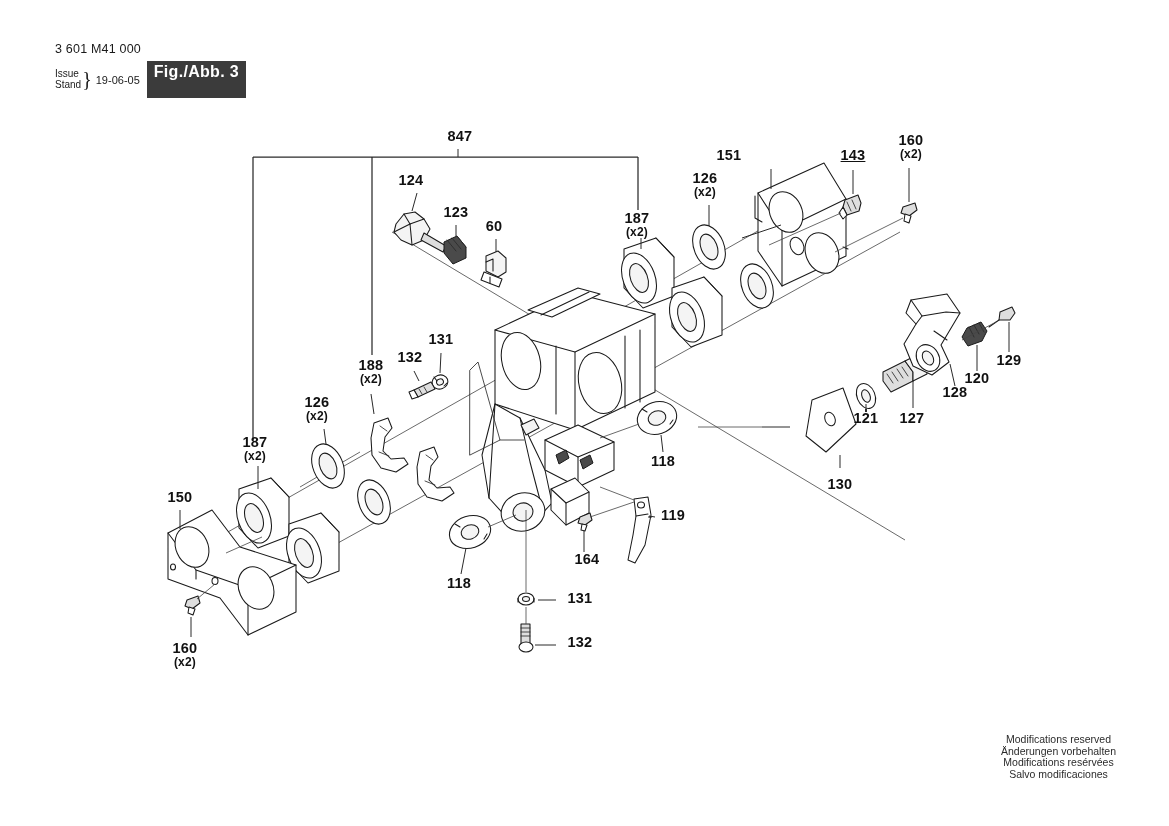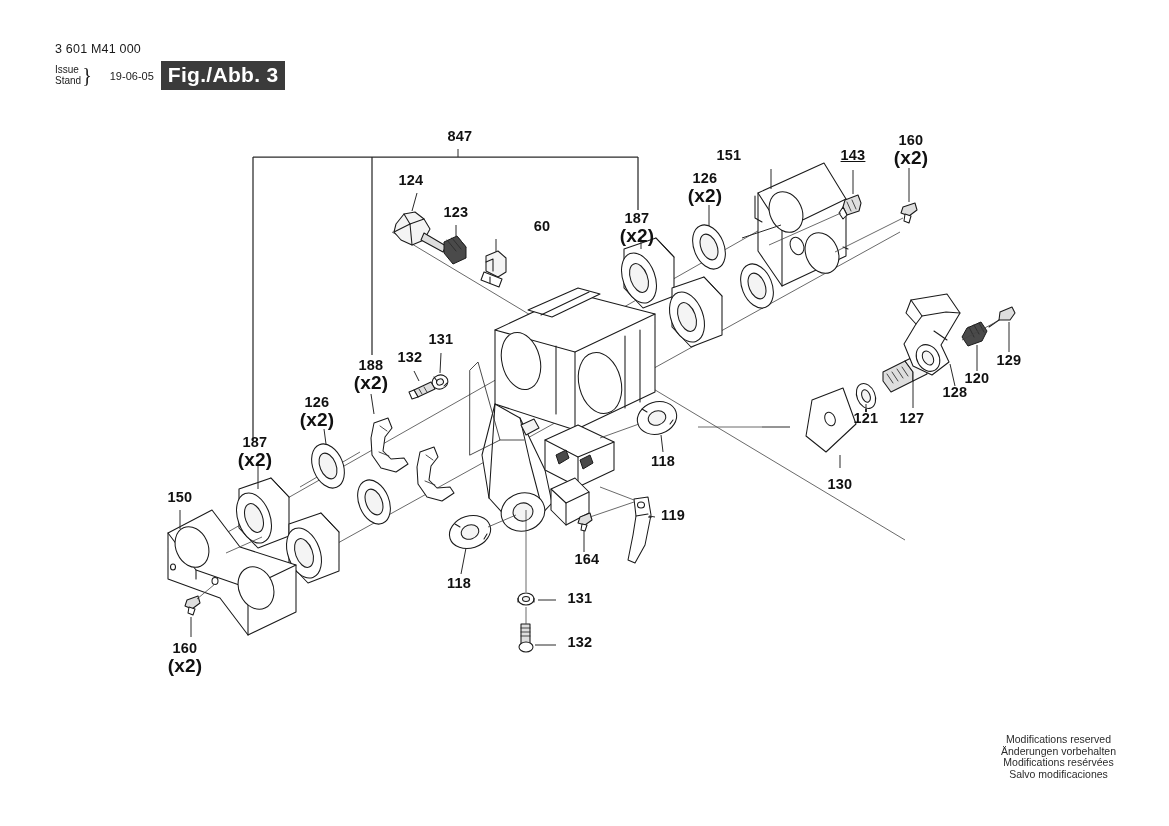--- a/index.html
+++ b/index.html
@@ -11,38 +11,38 @@
   }
   #page{position:absolute;left:0;top:0;width:1169px;height:650px;}
 
   
   #header{position:absolute;left:55px;top:42px;}
   #partno{font-size:12.5px;letter-spacing:.2px;color:#1a1a1a;white-space:nowrap;}
   #issuerow{display:flex;align-items:center;margin-top:5px;}
   #issuestand{font-size:10px;line-height:10.5px;color:#1a1a1a;}
   #brace{font-size:20px;line-height:11px;margin:0 2px 0 1px;color:#1a1a1a;
          font-family:"Liberation Serif","DejaVu Serif",serif;}
-  #issuedate{font-size:11px;margin-left:16px;color:#1a1a1a;white-space:nowrap;}
+  #issuedate{font-size:11px;margin-left:2px;color:#1a1a1a;white-space:nowrap;}
   #figbox{
     margin-left:7px;background:#3b3b3b;color:#ffffff;
-    font-size:21px;font-weight:bold;letter-spacing:.3px;
-    padding:2px 7px 3px 7px;white-space:nowrap;
+    font-size:16px;font-weight:bold;letter-spacing:.3px;
+    padding:2px 7px 17px 7px;white-space:nowrap;
   }
 
   
   #footer{position:absolute;left:1001px;top:734px;font-size:10.5px;line-height:11.6px;color:#2b2b2b;}
   #footer div{white-space:nowrap;text-align:center;}
 
   
   #canvas{position:absolute;left:0;top:0;width:1169px;height:826px;}
   .lbl{
     position:absolute;font-size:14.5px;font-weight:bold;color:#111111;
     white-space:nowrap;letter-spacing:.2px;text-align:center;
   }
-  .lbl .sub{display:block;font-size:19px;font-weight:bold;margin-top:-1px;}
+  .lbl .sub{display:block;font-size:12px;font-weight:bold;margin-top:-1px;}
 </style>
 </head>
 <body>
 
 <div id="page">
 
   <div id="header">
     <div id="partno">3 601 M41 000</div>
     <div id="issuerow">
       <div id="issuestand">
@@ -382,21 +382,21 @@
       <path class="lead" d="M191,617 L191,637"></path>
       <path class="axis" d="M197,599 L215,584"></path>
     </g>
 
   </svg>
 
   <div id="labels">
     <div class="lbl" style="left:440px;top:128px;width:40px;"><span>847</span></div>
     <div class="lbl" style="left:391px;top:172px;width:40px;"><span>124</span></div>
     <div class="lbl" style="left:436px;top:204px;width:40px;"><span>123</span></div>
-    <div class="lbl" style="left:478px;top:218px;width:32px;margin-left:48px;"><span>60</span></div>
+    <div class="lbl" style="left:478px;top:218px;width:32px;"><span>60</span></div>
 
     <div class="lbl" style="left:615px;top:210px;width:44px;">
       <span>187</span>
       <span class="sub">(x2)</span>
     </div>
     <div class="lbl" style="left:683px;top:170px;width:44px;">
       <span>126</span>
       <span class="sub">(x2)</span>
     </div>
     <div class="lbl" style="left:709px;top:147px;width:40px;"><span>151</span></div>

